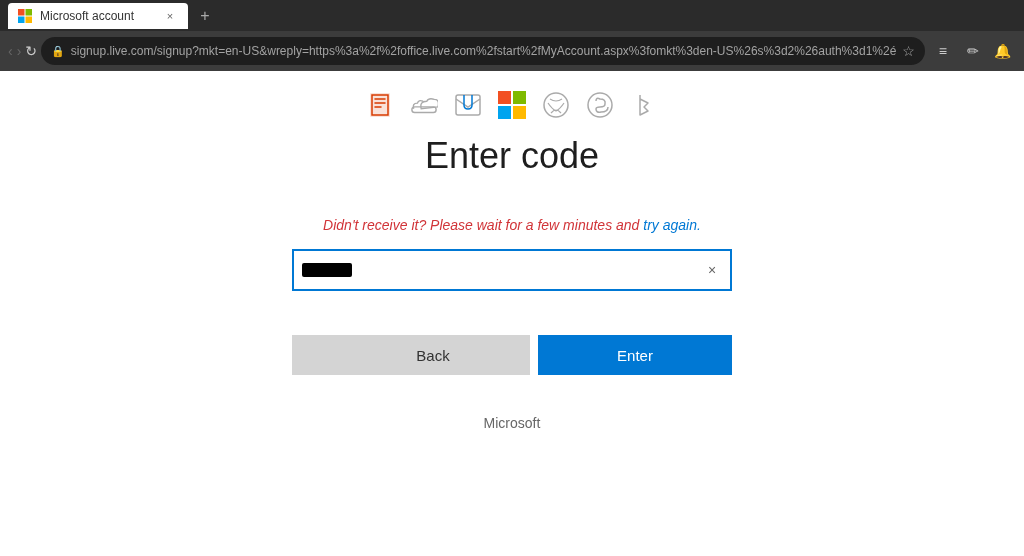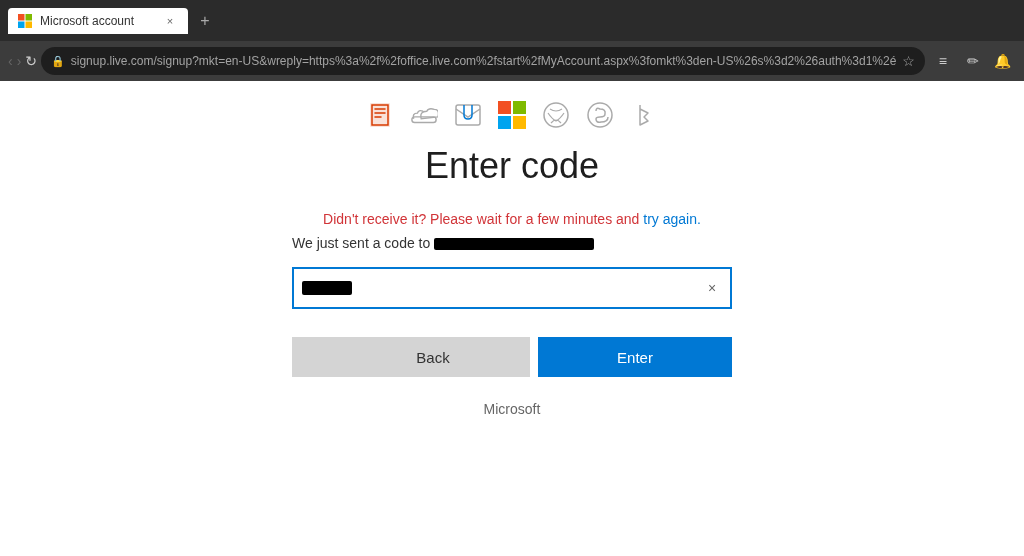--- a/index.html
+++ b/index.html
@@ -6,21 +6,21 @@
     body { width: 1024px; height: 556px; font-family: 'Segoe UI', Arial, sans-serif; overflow: hidden; background: #fff; }
 
     
     .browser-chrome {
       background: #2b2b2b;
       width: 100%;
     }
     .tab-bar {
       display: flex;
       align-items: center;
-      height: 41px;
+      height: 31px;
       padding: 0 8px;
       gap: 4px;
     }
     .tab {
       display: flex;
       align-items: center;
       background: #fff;
       height: 26px;
       padding: 0 10px;
       border-radius: 4px 4px 0 0;
@@ -110,31 +110,32 @@
       width: 28px; height: 28px;
       display: flex; align-items: center; justify-content: center;
     }
 
     
     .form-container {
       display: flex;
       flex-direction: column;
       align-items: center;
       width: 440px;
+      gap: 16px;
     }
     .page-title {
       font-size: 36px;
       font-weight: 300;
       color: #1e1e1e;
       margin-bottom: 24px;
     }
     .didnt-receive {
       font-size: 14px;
       color: #d13438;
-      margin-bottom: 8px;
+      font-style: italic;
     }
     .didnt-receive a {
       color: #0078d4;
       text-decoration: none;
     }
     .sent-code-text {
       font-size: 14px;
       color: #333;
       margin-bottom: 16px;
       text-align: left;
@@ -336,24 +337,20 @@
   </div>
 
   <div class="form-container">
 
     <h1 class="page-title">Enter code</h1>
 
     <p class="didnt-receive">
       <span>Didn't receive it? Please wait for a few minutes and </span><a href="#">try again.</a>
     </p>
 
-    <p class="sent-code-text">
-      <span>We just sent a code to</span>
-      <span class="redacted"></span>
-    </p>
 
     <div class="code-input-wrapper">
       <input class="code-input" type="text" style="caret-color: rgb(51, 51, 51);">
       <div class="code-input-redacted"></div>
       <button class="clear-btn">
         <span>×</span>
       </button>
     </div>
 
     <div class="button-row">

